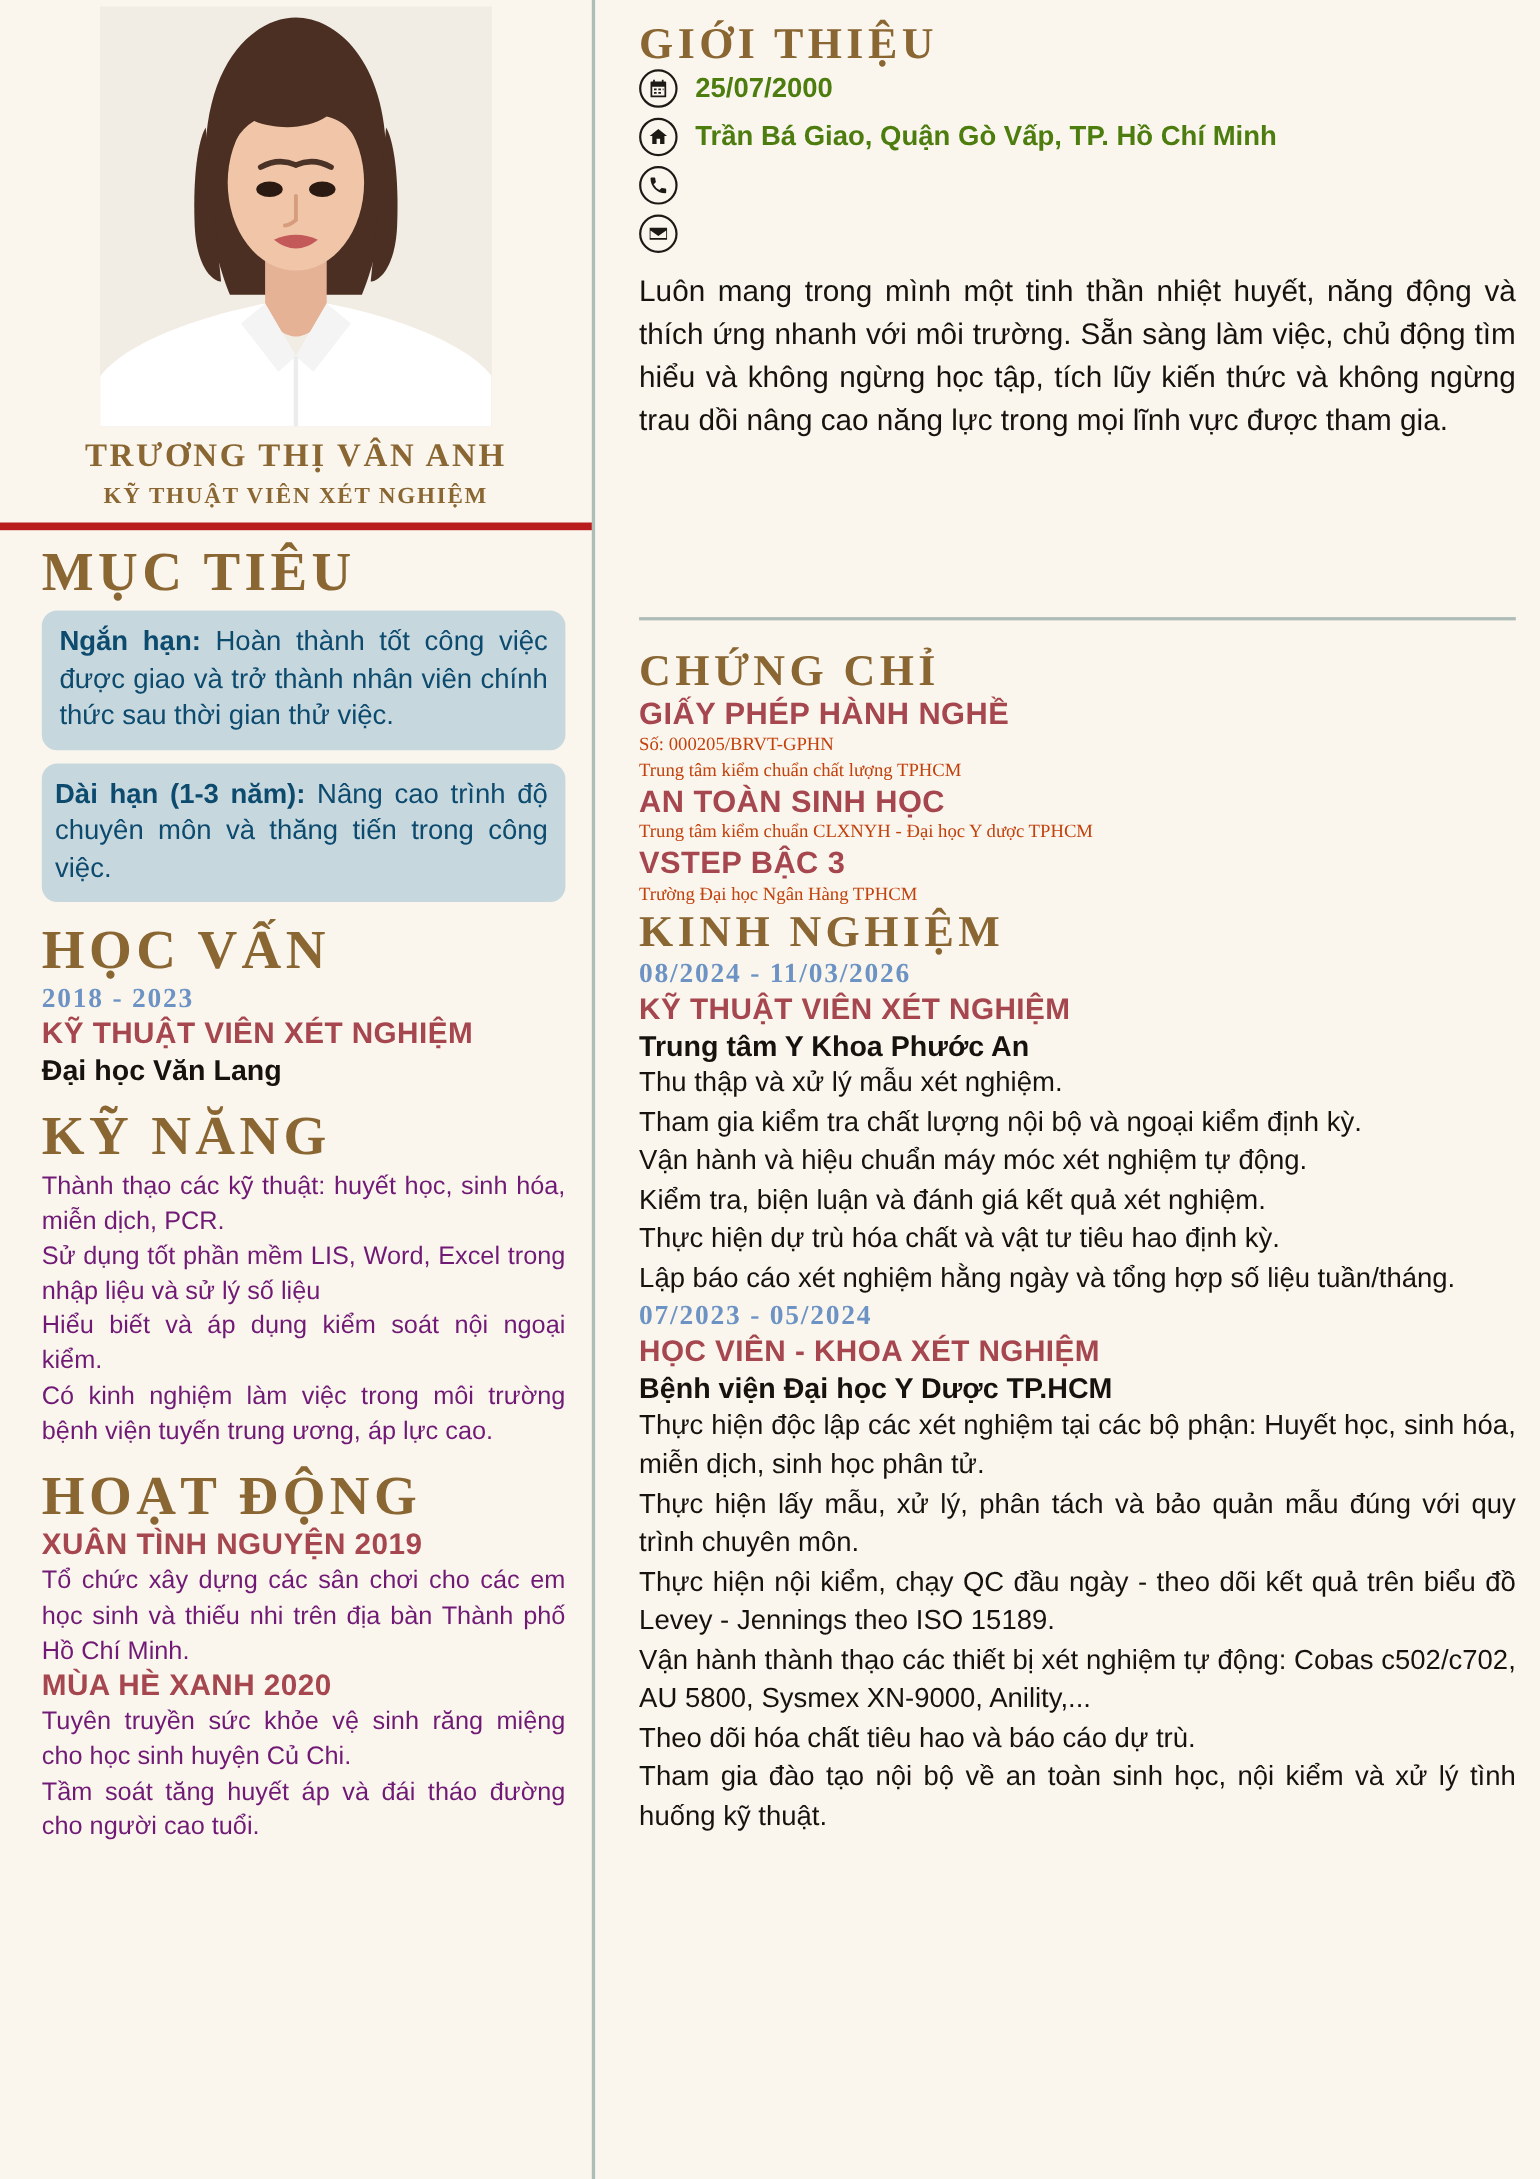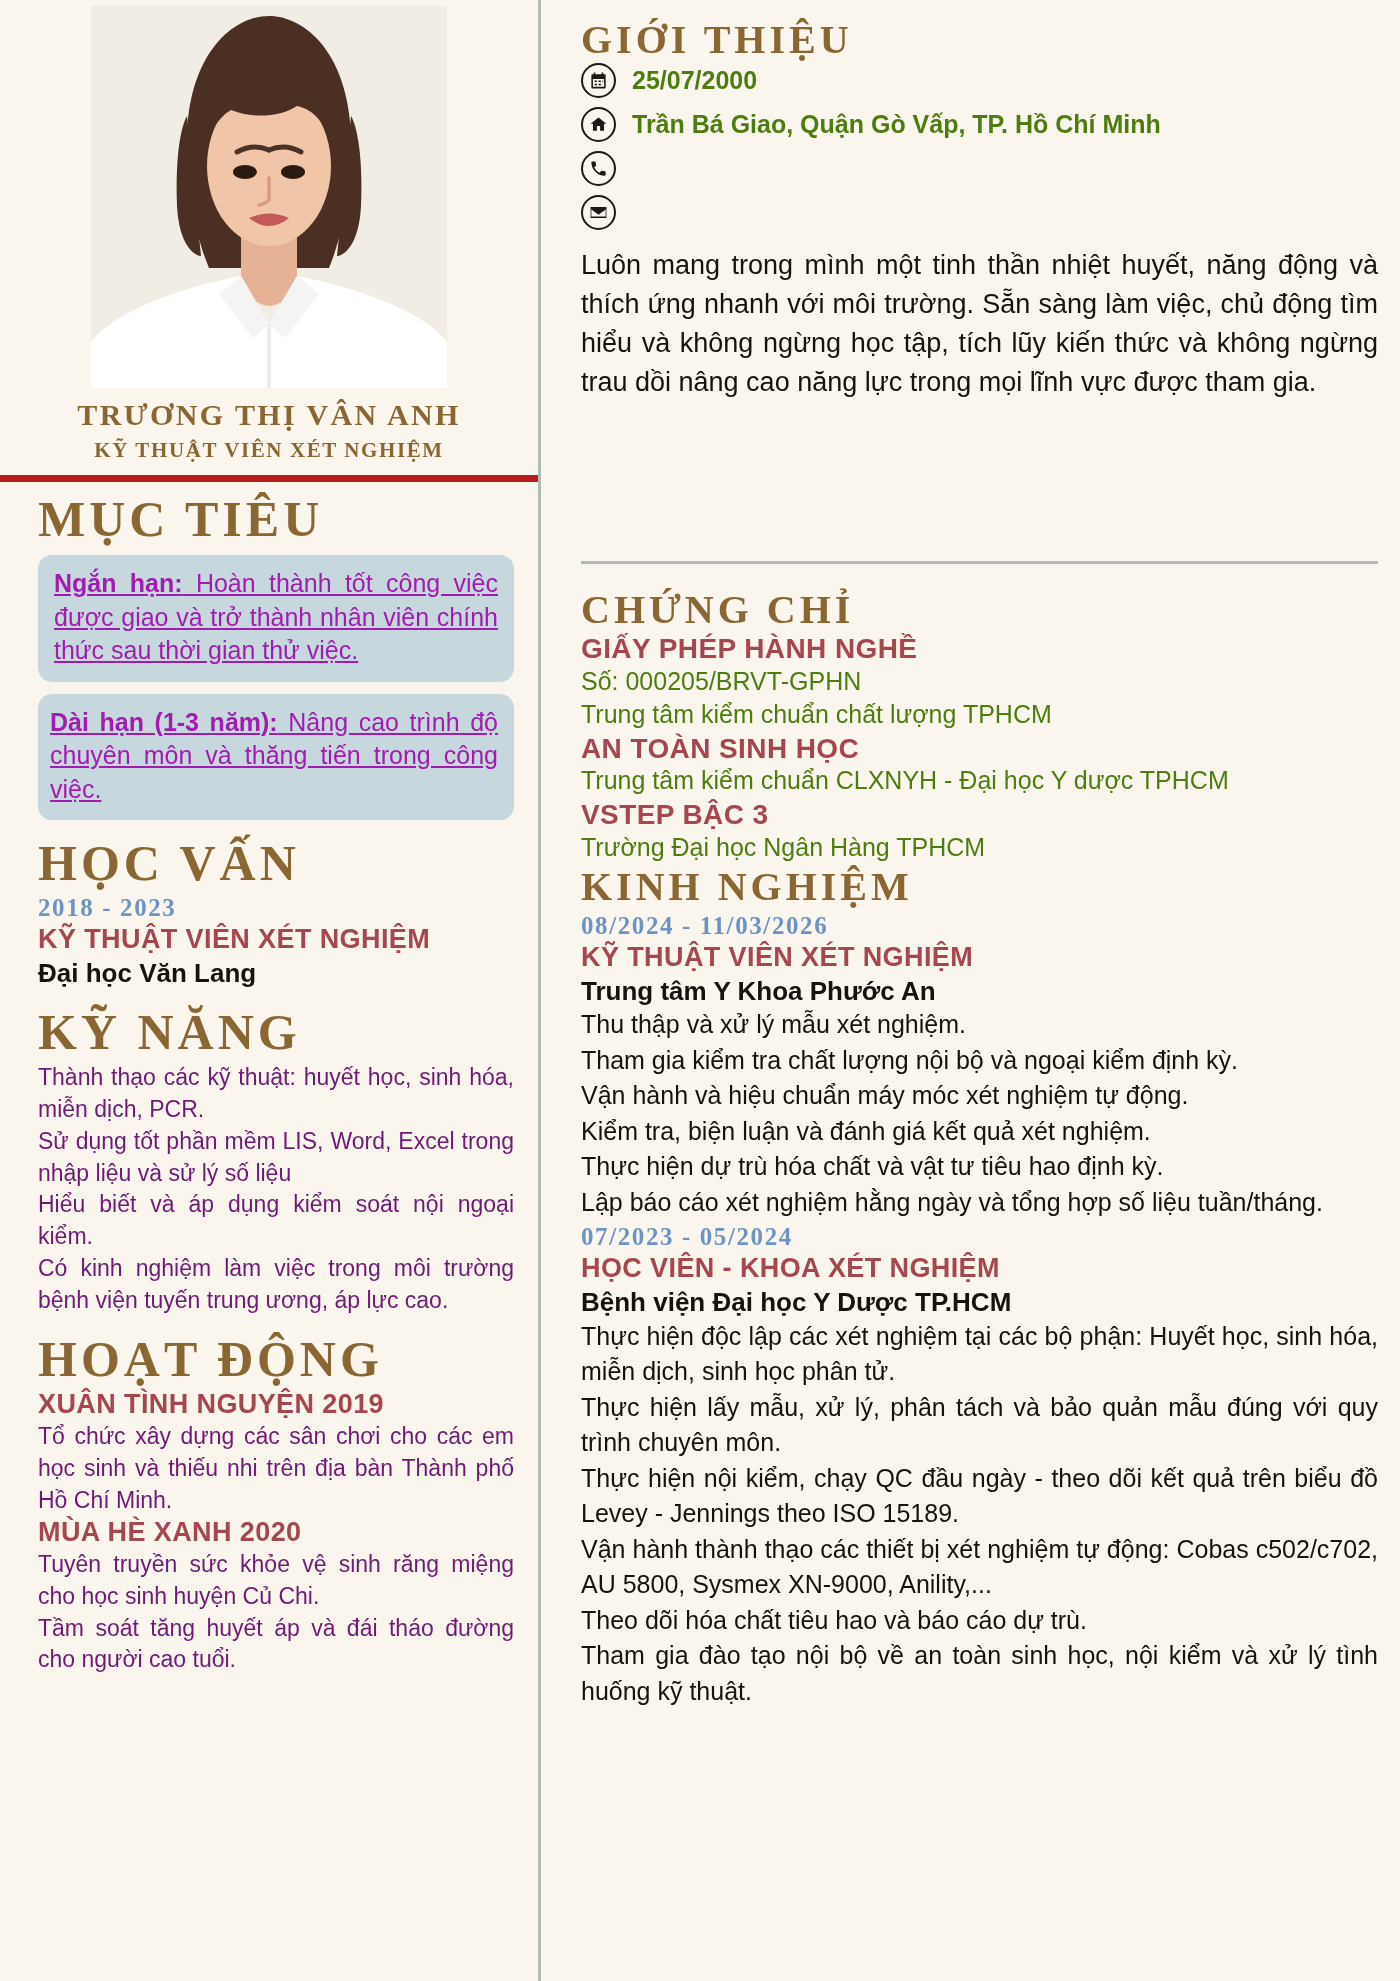--- a/index.html
+++ b/index.html
@@ -113,23 +113,22 @@
 
   
   .left-body { padding: 10px 24px 0 38px; }
   .goal-box {
     background: #c6d7de;
     border-radius: 14px;
     padding: 12px 16px 14px 16px;
     margin-top: 8px;
     font-size: 25px;
     line-height: 1.34;
-    color: #a21caf;
+    color: #0c4a6e;
     text-align: justify;
-    text-decoration: underline;
   }
   .goal-box + .goal-box { margin-top: 12px; padding-left: 12px; }
   .goal-box b { font-weight: bold; }
 
   .left-sec { margin-top: 16px; }
   .left-sec .sec-head { margin-bottom: 2px; }
 
   
   .intro-block {
     height: 564px;
@@ -167,24 +166,25 @@
   }
   .right-body { padding-top: 24px; }
   .cert-name {
     font-size: 28px;
     font-weight: bold;
     color: #a6464f;
     letter-spacing: 0.4px;
     line-height: 1.2;
   }
   .cert-sub {
-    font-size: 25px;
-    color: #4d7c0f;
+    font-size: 17px;
+    color: #c2410c;
     line-height: 1.24;
     margin-bottom: 2px;
+    font-family: Liberation Serif, serif;
   }
   .exp-block { margin-top: 2px; }
   .exp-line {
     font-size: 25px;
     color: #16130f;
     line-height: 1.42;
     text-align: justify;
     text-justify: inter-word;
   }
   .exp-line.last { text-align: left; }

